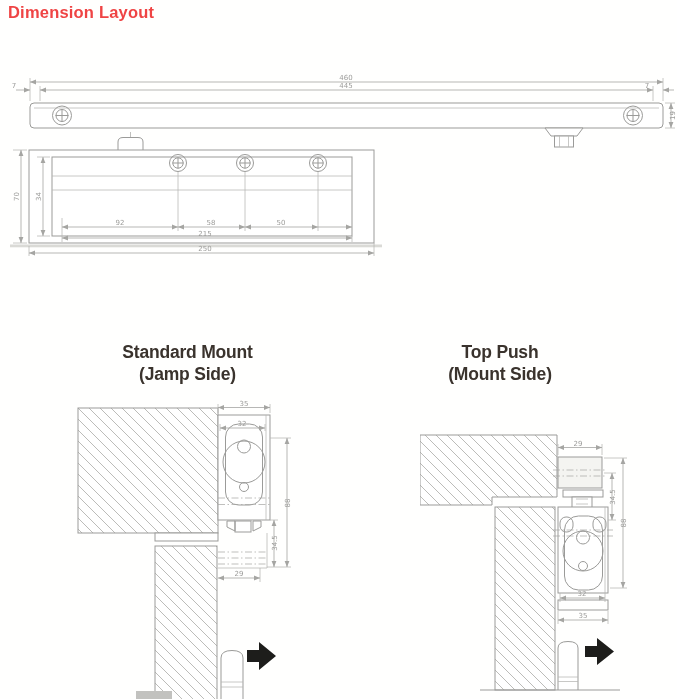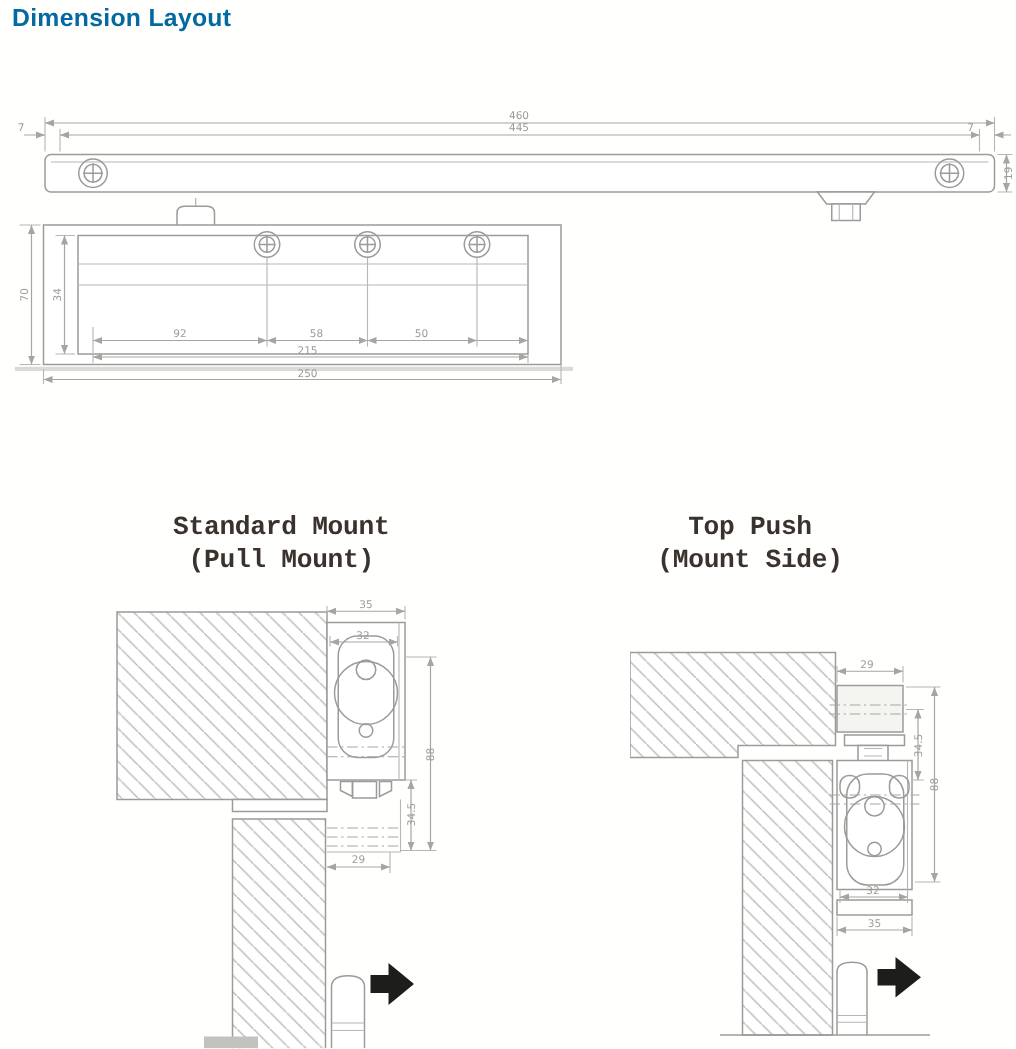--- a/index.html
+++ b/index.html
@@ -6,26 +6,26 @@
   .page{
     position:relative;
     width:677px;height:699px;
     background:#fffffe;
     overflow:hidden;
     font-family:"Liberation Sans", sans-serif;
   }
   .doc-title{
     position:absolute;left:8px;top:3px;
     font-size:16.5px;font-weight:600;
-    color:#0369a1;letter-spacing:0.2px;
+    color:#ef4444;letter-spacing:0.2px;
   }
   .mount-heading{
     position:absolute;text-align:center;
     font-size:17.5px;font-weight:600;color:#3a332d;
-    line-height:22px;letter-spacing:-0.2px;font-family:Liberation Mono, monospace;
+    line-height:22px;letter-spacing:-0.2px;
   }
   .mount-heading.left{left:70px;top:341px;width:235px;}
   .mount-heading.right{left:400px;top:341px;width:200px;}
   svg{position:absolute;display:block;}
   svg text{font-family:"DejaVu Sans", sans-serif;font-size:7px;fill:#9c9c9a;}
   .ln{stroke:#9b9b99;stroke-width:1;fill:none;}
   .lnf{stroke:#9b9b99;stroke-width:1;fill:#ffffff;}
   .thin{stroke:#b6b6b3;stroke-width:0.75;fill:none;}
   .dimln{stroke:#a5a5a2;stroke-width:0.8;fill:none;}
   .dd{stroke:#a5a5a2;stroke-width:0.7;fill:none;stroke-dasharray:7 2.5 1.5 2.5;}
@@ -125,21 +125,21 @@
 
         <path class="thin" d="M29,186 V196 M374,183 V196"></path>
         <path class="dimln" d="M29,193 H374" marker-start="url(#m1)" marker-end="url(#m1)"></path>
         <text x="205" y="191" text-anchor="middle">250</text>
       </g>
     </g>
   </svg>
 
   <div class="mount-heading left">
     <div>Standard Mount</div>
-    <div>(Pull Mount)</div>
+    <div>(Jamp Side)</div>
   </div>
   <div class="mount-heading right">
     <div>Top Push</div>
     <div>(Mount Side)</div>
   </div>
 
   <svg style="left:70px;top:400px;" width="235" height="299" viewBox="0 0 235 299">
     <defs>
       <marker id="m2" markerWidth="9" markerHeight="8" refX="7.5" refY="4" orient="auto-start-reverse">
         <path d="M0,1 L7.5,4 L0,7 Z" fill="#a5a5a2"></path>

